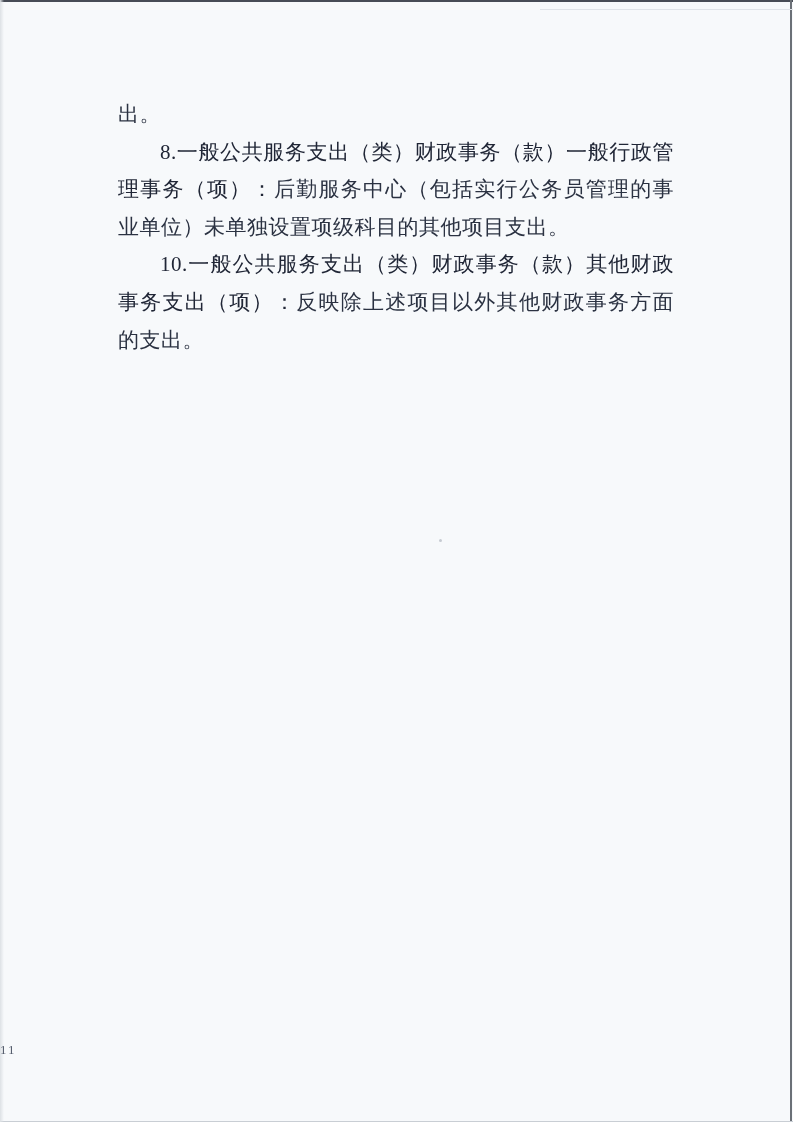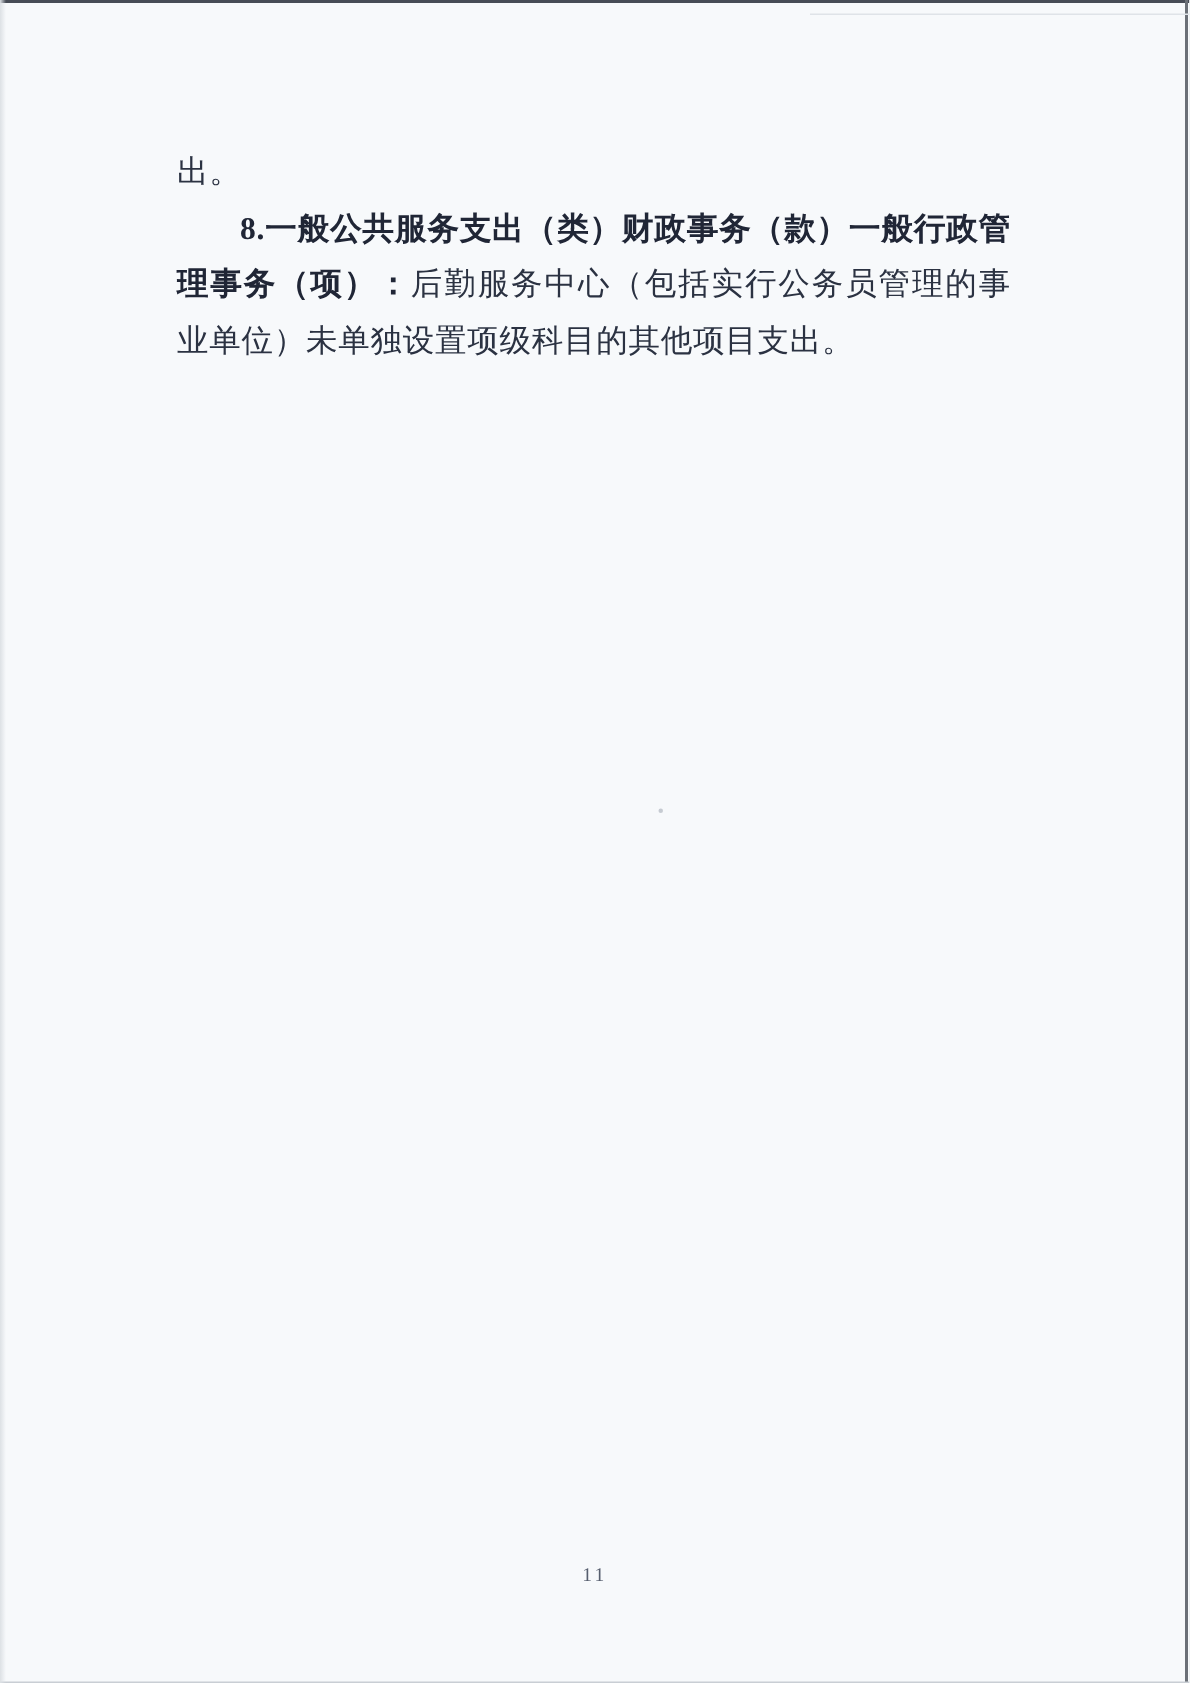--- a/index.html
+++ b/index.html
@@ -68,30 +68,30 @@
     text-justify: inter-ideograph;
     word-break: break-all;
   }
   .para {
     margin: 0;
   }
   .para.indent {
     text-indent: 2em;
   }
   .lead {
-    font-weight: bold;
+    font-weight: normal;
     color: #20263. ;
     color: #202636;
   }
   .page-number {
     position: absolute;
     left: 0;
     top: 1042px;
     width: 100%;
-    text-align: center;
+    text-align: left;
     font-size: 13px;
     letter-spacing: 2px;
     color: #565e6e;
   }
 </style>
 </head>
 <body>
 
 <div class="page">
 
@@ -102,18 +102,19 @@
   <div class="faint-rule"></div>
   <div class="speck"></div>
 
   <div class="text-block">
 
     <p class="para"><span>出。</span></p>
 
     <p class="para indent"><span class="lead">8.一般公共服务支出（类）财政事务（款）一般行政管理事务（项）：</span><span>后勤服务中心（包括实行公务员管理的事业单位）未单独设置项级科目的其他项目支出。</span></p>
 
 
+    <p class="para indent"><span class="lead">10.一般公共服务支出（类）财政事务（款）其他财政事务支出（项）：</span><span>反映除上述项目以外其他财政事务方面的支出。</span></p>
 
   </div>
 
   <div class="page-number">11</div>
 
 </div>
 
 </body></html>

